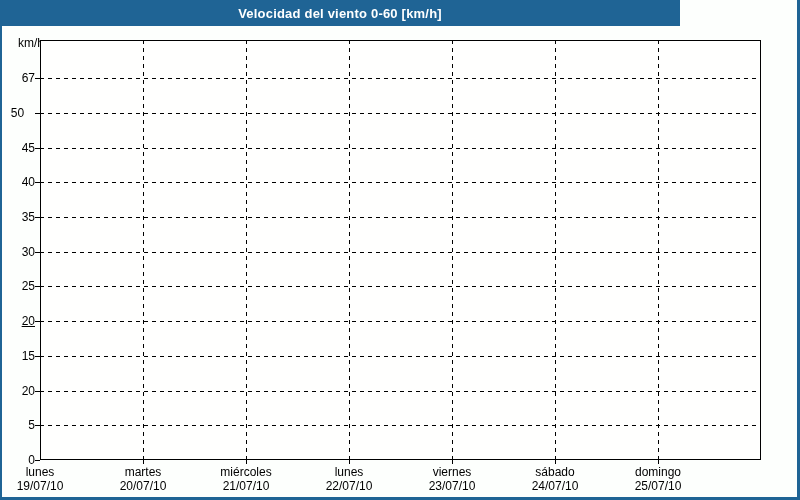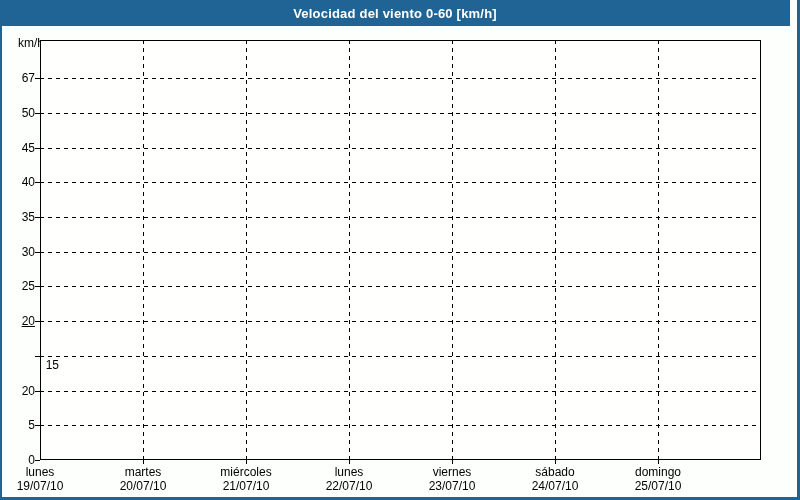--- a/index.html
+++ b/index.html
@@ -13,21 +13,21 @@
     width: 800px; height: 500px;
     overflow: hidden;
     background: #fdfffd;
   }
   .border-stripe { position: absolute; }
   #border-left   { left: 0; top: 0; bottom: 0; width: 2px; }
   #border-right  { right: 0; top: 0; bottom: 0; width: 3px; }
   #border-bottom { left: 0; right: 0; bottom: 0; height: 3px; }
   #titlebar {
     position: absolute;
-    left: 0; top: 0; width: 790px; height: 26px;
+    left: 0; top: 0; width: 680px; height: 26px;
     display: flex; align-items: center; justify-content: center;
     font-size: 13px; font-weight: bold;
     letter-spacing: 0.2px;
   }
   #ylabel-unit {
     position: absolute;
     left: 18px; top: 36px;
     font-size: 12px;
     color: #000;
   }
@@ -112,35 +112,35 @@
     </div>
   <div id="plot-border"></div>
 
   <div id="y-axis-layer">
       <div class="y-tick-label" style="top: 453px;">0</div>
       <div class="y-tick-mark" style="top: 460px;"></div>
       <div class="y-tick-label" style="top: 418px;">5</div>
       <div class="y-tick-mark" style="top: 425px;"></div>
       <div class="y-tick-label" style="top: 384px;">20</div>
       <div class="y-tick-mark" style="top: 391px;"></div>
-      <div class="y-tick-label" style="top: 358px; padding-left: 24px;">15</div>
+      <div class="y-tick-label" style="top: 349px;">15</div>
       <div class="y-tick-mark" style="top: 356px;"></div>
       <div class="y-tick-label" style="top: 314px; text-decoration: underline;">20</div>
       <div class="y-tick-mark" style="top: 321px;"></div>
       <div class="y-tick-label" style="top: 279px;">25</div>
       <div class="y-tick-mark" style="top: 286px;"></div>
       <div class="y-tick-label" style="top: 245px;">30</div>
       <div class="y-tick-mark" style="top: 252px;"></div>
       <div class="y-tick-label" style="top: 210px;">35</div>
       <div class="y-tick-mark" style="top: 217px;"></div>
       <div class="y-tick-label" style="top: 175px;">40</div>
       <div class="y-tick-mark" style="top: 182px;"></div>
       <div class="y-tick-label" style="top: 141px;">45</div>
       <div class="y-tick-mark" style="top: 148px;"></div>
-      <div class="y-tick-label" style="top: 106px;">50</div>
+      <div class="y-tick-label" style="top: 106px; text-align: center;">50</div>
       <div class="y-tick-mark" style="top: 113px;"></div>
       <div class="y-tick-label" style="top: 71px;">67</div>
       <div class="y-tick-mark" style="top: 78px;"></div>
     </div>
   <div id="x-axis-layer">
       <div class="x-tick-label" style="left: -11px;">
         <div>lunes</div>
         <div>19/07/10</div>
       </div>
       <div class="x-tick-mark" style="left: 143px;"></div>

